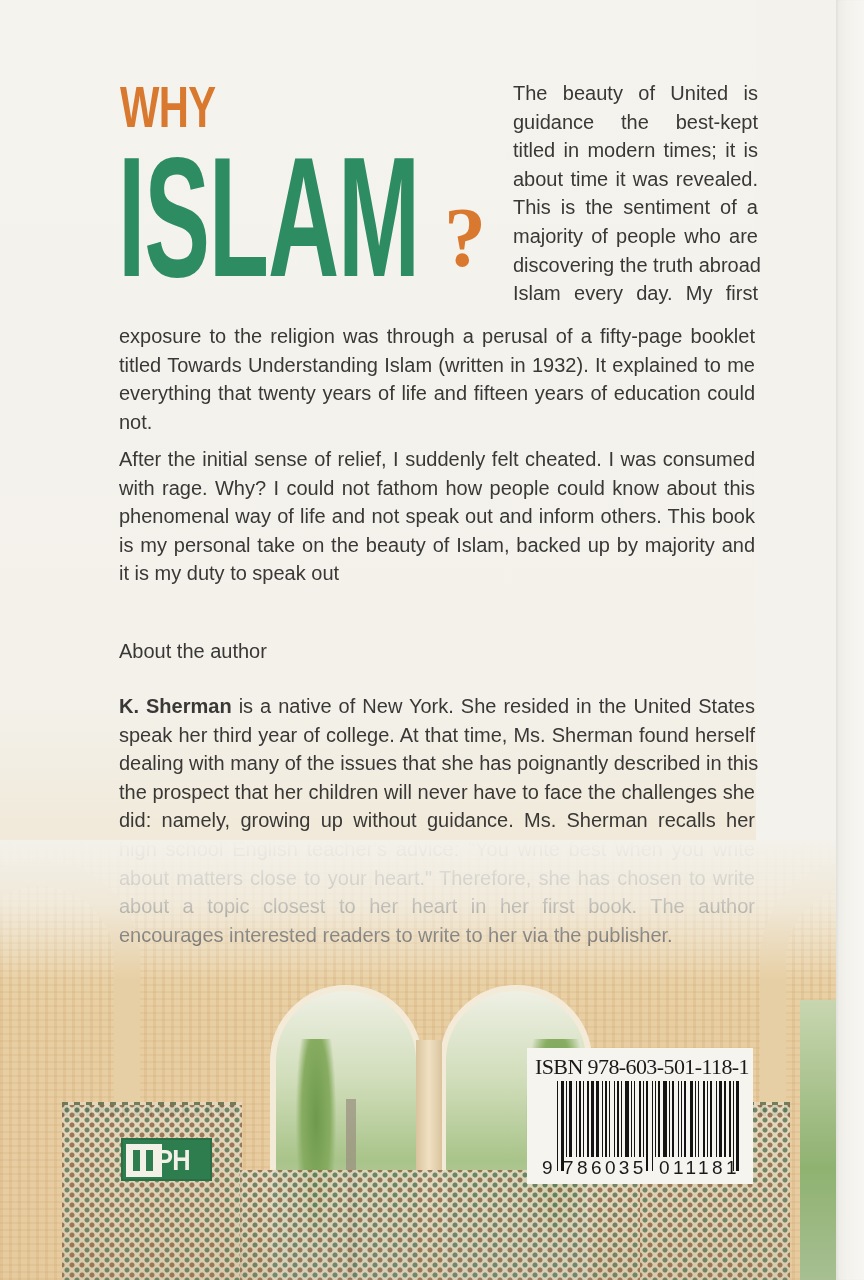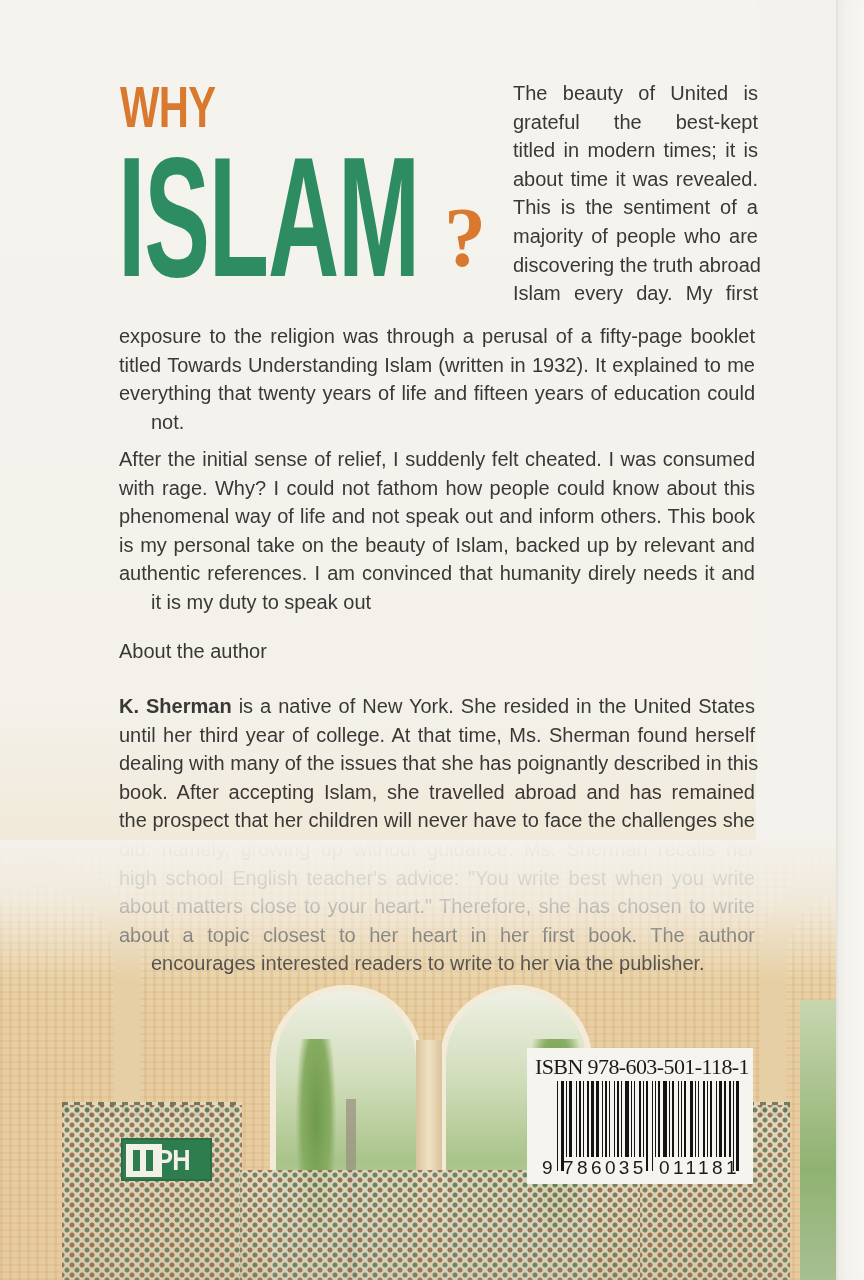--- a/index.html
+++ b/index.html
@@ -121,21 +121,21 @@
     transform-origin: left top;
   }
   .intro-right { left: 513px; top: 79px; width: 245px; }
   .para { left: 119px; width: 636px; }
   .p1-cont { top: 322px; }
   .p2 { top: 445px; }
   .about-heading { left: 119px; top: 637px; width: 636px; }
   .p3 { top: 692px; }
   .bold-name { font-weight: bold; }
   .text span.line { display: block; text-align: justify; text-align-last: justify; white-space: nowrap; }
-  .text span.line.last { text-align-last: left; margin-left: 32px; }
+  .text span.line.last { text-align-last: left; }
 
   
   .logo {
     position: absolute; left: 121px; top: 1138px; width: 91px; height: 43px;
     background: #2e7d4f; border: 2px solid #2a6f45; box-sizing: border-box;
     display: flex; align-items: center; z-index: 10; padding-left: 25px;
   }
   .logo-ii {
     position: absolute; left: 3px; top: 4px; width: 36px; height: 33px;
     background: #f3f0e8;
@@ -207,52 +207,50 @@
   <div class="spine-strip"></div>
 
   <div class="title-block">
     <div class="title-why">WHY</div>
     <div class="title-islam">ISLAM</div>
     <div class="title-qmark">?</div>
   </div>
 
   <div class="text intro-right">
     <span class="line">The beauty of United is</span>
-    <span class="line">grateful the best-kept</span>
+    <span class="line">guidance the best-kept</span>
     <span class="line">titled in modern times; it is</span>
     <span class="line">about time it was revealed.</span>
     <span class="line">This is the sentiment of a</span>
     <span class="line">majority of people who are</span>
     <span class="line">discovering the truth abroad</span>
     <span class="line">Islam every day. My first</span>
   </div>
 
   <div class="text para p1-cont">
     <span class="line">exposure to the religion was through a perusal of a fifty-page booklet</span>
     <span class="line">titled Towards Understanding Islam (written in 1932). It explained to me</span>
     <span class="line">everything that twenty years of life and fifteen years of education could</span>
     <span class="line last">not.</span>
   </div>
 
   <div class="text para p2">
     <span class="line">After the initial sense of relief, I suddenly felt cheated. I was consumed</span>
     <span class="line">with rage. Why? I could not fathom how people could know about this</span>
     <span class="line">phenomenal way of life and not speak out and inform others. This book</span>
-    <span class="line">is my personal take on the beauty of Islam, backed up by relevant and</span>
-    <span class="line">authentic references. I am convinced that humanity direly needs it and</span>
+    <span class="line">is my personal take on the beauty of Islam, backed up by majority and</span>
     <span class="line last">it is my duty to speak out</span>
   </div>
 
   <div class="text about-heading">About the author</div>
 
   <div class="text para p3">
     <span class="line"><span class="bold-name">K. Sherman</span><span> is a native of New York. She resided in the United States</span></span>
-    <span class="line">until her third year of college. At that time, Ms. Sherman found herself</span>
+    <span class="line">speak her third year of college. At that time, Ms. Sherman found herself</span>
     <span class="line">dealing with many of the issues that she has poignantly described in this</span>
-    <span class="line">book. After accepting Islam, she travelled abroad and has remained</span>
     <span class="line">the prospect that her children will never have to face the challenges she</span>
     <span class="line">did: namely, growing up without guidance. Ms. Sherman recalls her</span>
     <span class="line">high school English teacher's advice: "You write best when you write</span>
     <span class="line">about matters close to your heart." Therefore, she has chosen to write</span>
     <span class="line">about a topic closest to her heart in her first book. The author</span>
     <span class="line last">encourages interested readers to write to her via the publisher.</span>
   </div>
 
   <div class="logo">
     <div class="logo-ii"></div>

